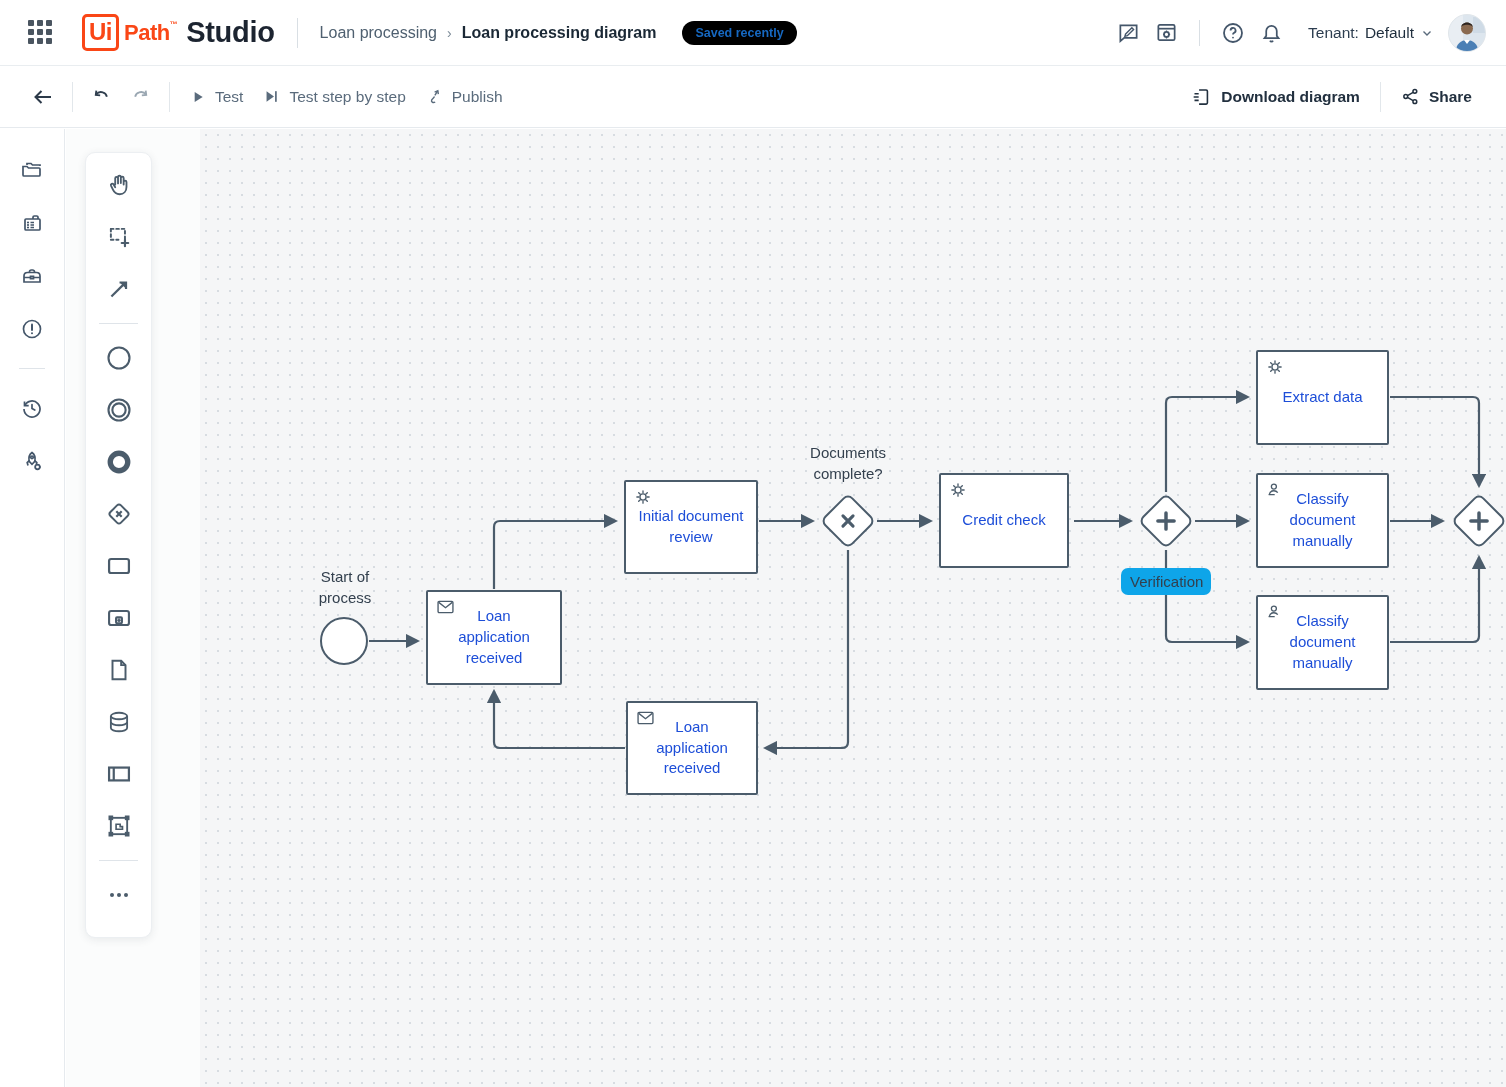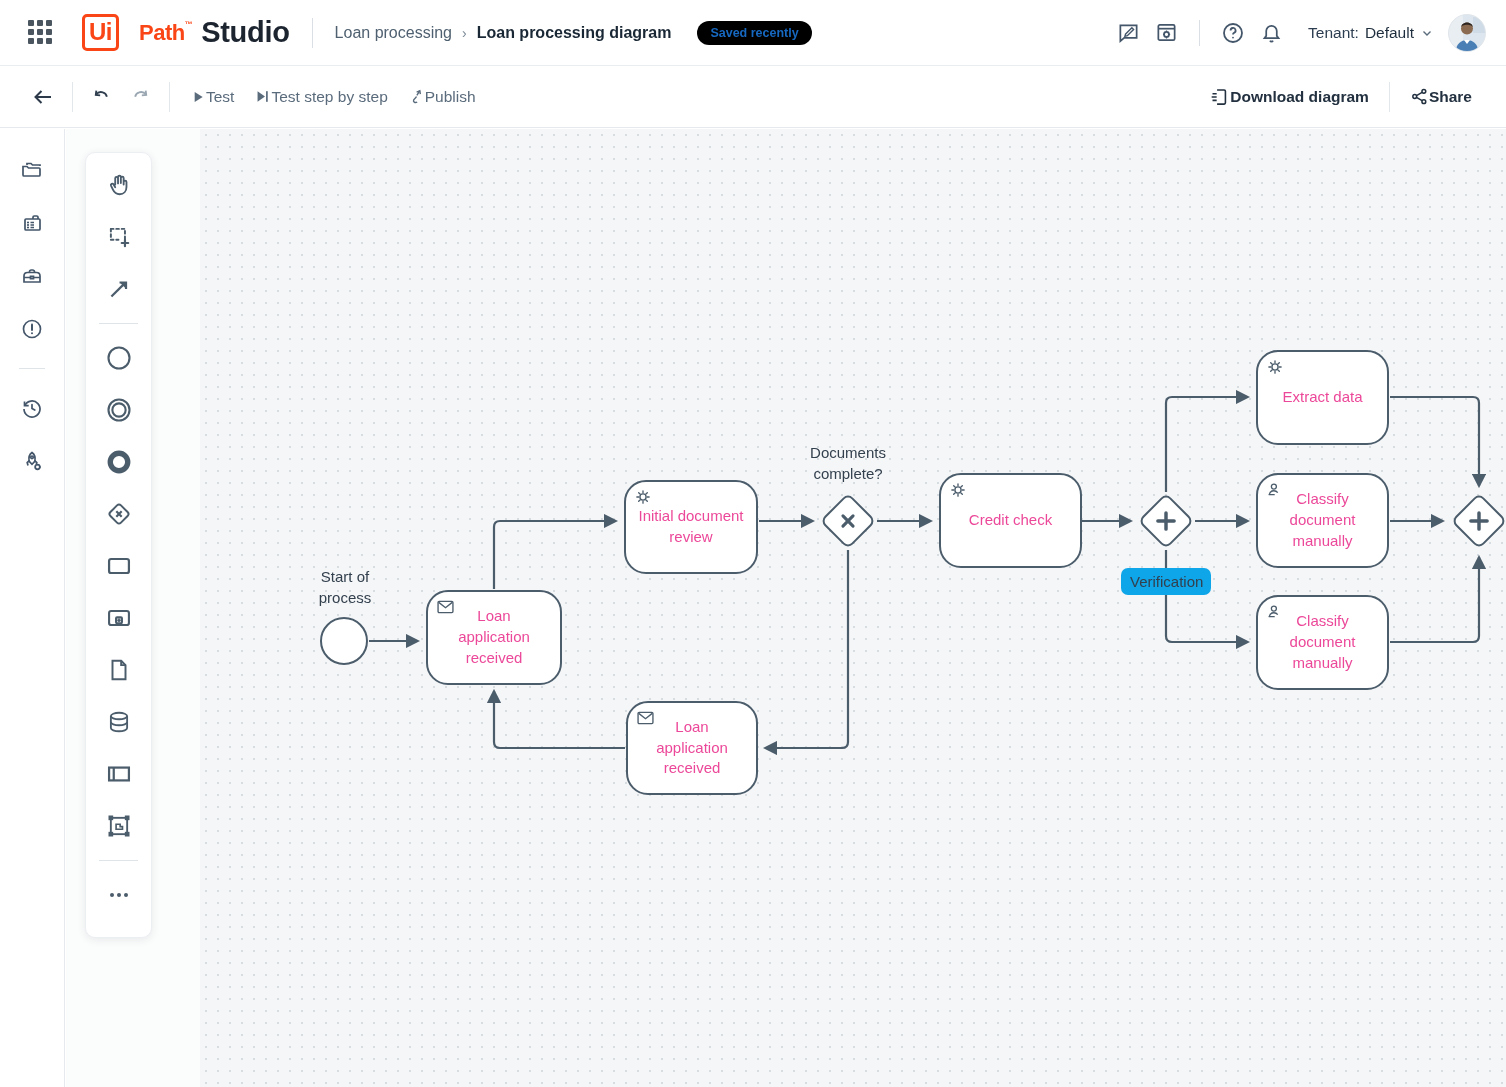--- a/index.html
+++ b/index.html
@@ -5,39 +5,39 @@
   * { margin:0; padding:0; box-sizing:border-box; }
   html,body { width:1506px; height:1087px; background:#fff; font-family:"Liberation Sans","DejaVu Sans",sans-serif; }
   .app { position:relative; width:1506px; height:1087px; overflow:hidden; background:#fff; color:#2b3a49; }
 
   
   .hdr { position:absolute; left:0; top:0; width:100%; height:66px; background:#fff; border-bottom:1px solid #e9edf0; display:flex; align-items:center; padding:0 20px 0 28px; }
   .apps-grid { width:26px; height:26px; display:grid; grid-template-columns:repeat(3,6px); grid-template-rows:repeat(3,6px); gap:3px; cursor:pointer; }
   .apps-grid span { background:#4a5560; border-radius:1px; }
   .logo { display:flex; align-items:center; margin-left:28px; }
   .logo-box { border:3px solid #FA4616; border-radius:5px; color:#FA4616; font-weight:bold; font-size:24px; padding:1px 4px 2px 4px; letter-spacing:-0.5px; }
-  .logo-path { color:#FA4616; font-weight:bold; font-size:22px; margin-left:20px; letter-spacing:-0.5px; }
+  .logo-path { color:#FA4616; font-weight:bold; font-size:22px; margin-left:5px; letter-spacing:-0.5px; }
   .logo-tm { color:#FA4616; font-size:8px; vertical-align:top; font-weight:bold; }
   .logo-product { color:#1c2430; font-weight:bold; font-size:29px; margin-left:9px; letter-spacing:-0.3px; }
   .vdiv { width:1px; height:30px; background:#d9dfe4; margin:0 22px; }
   .vdiv-sm { width:1px; height:26px; background:#d9dfe4; margin:0 14px; }
   .crumbs { display:flex; align-items:center; gap:10px; font-size:16px; }
   .crumb-parent { color:#4f6070; cursor:pointer; }
   .crumb-sep { color:#7b8a97; font-size:14px; padding-top:1px; }
   .crumb-current { color:#1a2835; font-weight:bold; }
   .badge { margin-left:16px; background:#000000; color:#1668C1; font-weight:bold; font-size:12.5px; border-radius:12px; padding:5px 13px; }
   .hdr-right { margin-left:auto; display:flex; align-items:center; }
   .icon-btn { width:38px; height:38px; display:flex; align-items:center; justify-content:center; border-radius:4px; cursor:pointer; color:#44566a; }
   .tenant { display:flex; align-items:center; gap:6px; font-size:15.5px; color:#2d3e50; margin:0 14px 0 18px; cursor:pointer; }
   .tenant b { font-weight:normal; color:#1f2e3d; }
   .avatar { width:38px; height:38px; border-radius:50%; overflow:hidden; border:1px solid #e1e6ea; cursor:pointer; background:#dfe7ee; }
 
   
   .tbar { position:absolute; left:0; top:66px; width:100%; height:62px; background:#fff; border-bottom:1px solid #e6eaee; display:flex; align-items:center; padding:0 24px 0 24px; }
-  .tb-btn { display:flex; align-items:center; font-size:15.5px; color:#5a6b7c; cursor:pointer; padding:8px 10px; border-radius:4px; }
+  .tb-btn { display:flex; align-items:center; gap:9px; font-size:15.5px; color:#5a6b7c; cursor:pointer; padding:8px 10px; border-radius:4px; }
   .tb-btn.dark { color:#22303f; font-weight:bold; font-size:15.5px; }
   .tb-icon { display:flex; align-items:center; justify-content:center; }
   .tb-sep { width:1px; height:30px; background:#e2e7eb; margin:0 10px; }
   .tbar-right { margin-left:auto; display:flex; align-items:center; }
 
   
   .rail { position:absolute; left:0; top:129px; bottom:0; width:65px; background:#fff; border-right:1px solid #e6eaee; display:flex; flex-direction:column; align-items:center; padding-top:21px; }
   .rail .icon-btn { width:40px; height:40px; margin-bottom:13px; color:#44566a; }
   .rail-div { width:26px; height:1px; background:#dfe4e9; margin:6px 0 19px 0; }
 
@@ -45,21 +45,21 @@
   .dots { position:absolute; left:134px; top:0; right:0; bottom:0; background-color:#f5f6f7; background-image:radial-gradient(#d7dce1 1.15px, transparent 1.3px); background-size:12px 12px; }
 
   
   .palette { position:absolute; left:19px; top:23px; width:67px; background:#fff; border:1px solid #eceff2; border-radius:10px; box-shadow:0 2px 8px rgba(40,55,70,.09); display:flex; flex-direction:column; align-items:center; padding:12px 0 10px 0; z-index:5; }
   .pal-btn { width:44px; height:40px; display:flex; align-items:center; justify-content:center; color:#4b5c6b; cursor:pointer; border-radius:6px; margin-bottom:12px; }
   .pal-div { width:39px; height:1px; background:#dfe4e9; margin:2px 0 14px 0; }
 
   
   .dg { position:absolute; left:0; top:0; width:1441px; height:958px; }
   .edges { position:absolute; left:0; top:0; pointer-events:none; }
-  .node { position:absolute; background:#fff; border:2px solid #4b5c6b; border-radius:22px; display:flex; align-items:center; justify-content:center; text-align:center; font-size:15px; line-height:1.38; color:#ec4899; padding:20px 12px; z-index:2; cursor:pointer; }
+  .node { position:absolute; background:#fff; border:2px solid #4b5c6b; border-radius:2px; display:flex; align-items:center; justify-content:center; text-align:center; font-size:15px; line-height:1.38; color:#1d4ed8; padding:20px 12px; z-index:2; cursor:pointer; }
   .node .n-icon { position:absolute; top:7px; left:9px; color:#4b5c6b; }
   .start-ev { position:absolute; width:48px; height:48px; border:2.5px solid #4b5c6b; border-radius:50%; background:#fff; z-index:2; cursor:pointer; }
   .gw { position:absolute; width:56px; height:56px; z-index:2; cursor:pointer; }
   .gw .dia { position:absolute; left:8px; top:8px; width:40px; height:40px; background:#fff; border:2px solid #4b5c6b; border-radius:7px; transform:rotate(45deg); }
   .gw .sym { position:absolute; left:0; top:0; width:56px; height:56px; display:flex; align-items:center; justify-content:center; color:#4b5c6b; }
   .flabel { position:absolute; font-size:15px; color:#33404e; text-align:center; line-height:1.4; z-index:3; }
   .flabel.pill { background:#0ea5e9; border-radius:7px; padding:3px 9px; }
 </style>
 </head>
 <body>
@@ -402,21 +402,21 @@
       <div class="node" style="left:558px; top:351px; width:134px; height:94px;justify-content:center;">
         <span class="n-icon">
           <svg width="16" height="16" viewBox="0 0 24 24" fill="none" stroke="currentColor" stroke-width="2">
               <circle cx="12" cy="12" r="4.6"></circle>
               <path d="M12 2.8v3M12 18.2v3M2.8 12h3M18.2 12h3M5.5 5.5l2.1 2.1M16.4 16.4l2.1 2.1M18.5 5.5l-2.1 2.1M7.6 16.4l-2.1 2.1" stroke-linecap="round"></path>
             </svg>
         </span>
         <span>Initial document review</span>
       </div>
 
-      <div class="node" style="left:873px; top:344px; width:143px; height:95px;">
+      <div class="node" style="left:873px; top:344px; width:130px; height:95px;">
         <span class="n-icon">
           <svg width="16" height="16" viewBox="0 0 24 24" fill="none" stroke="currentColor" stroke-width="2">
               <circle cx="12" cy="12" r="4.6"></circle>
               <path d="M12 2.8v3M12 18.2v3M2.8 12h3M18.2 12h3M5.5 5.5l2.1 2.1M16.4 16.4l2.1 2.1M18.5 5.5l-2.1 2.1M7.6 16.4l-2.1 2.1" stroke-linecap="round"></path>
             </svg>
         </span>
         <span>Credit check</span>
       </div>
 
       <div class="node" style="left:560px; top:572px; width:132px; height:94px;">

